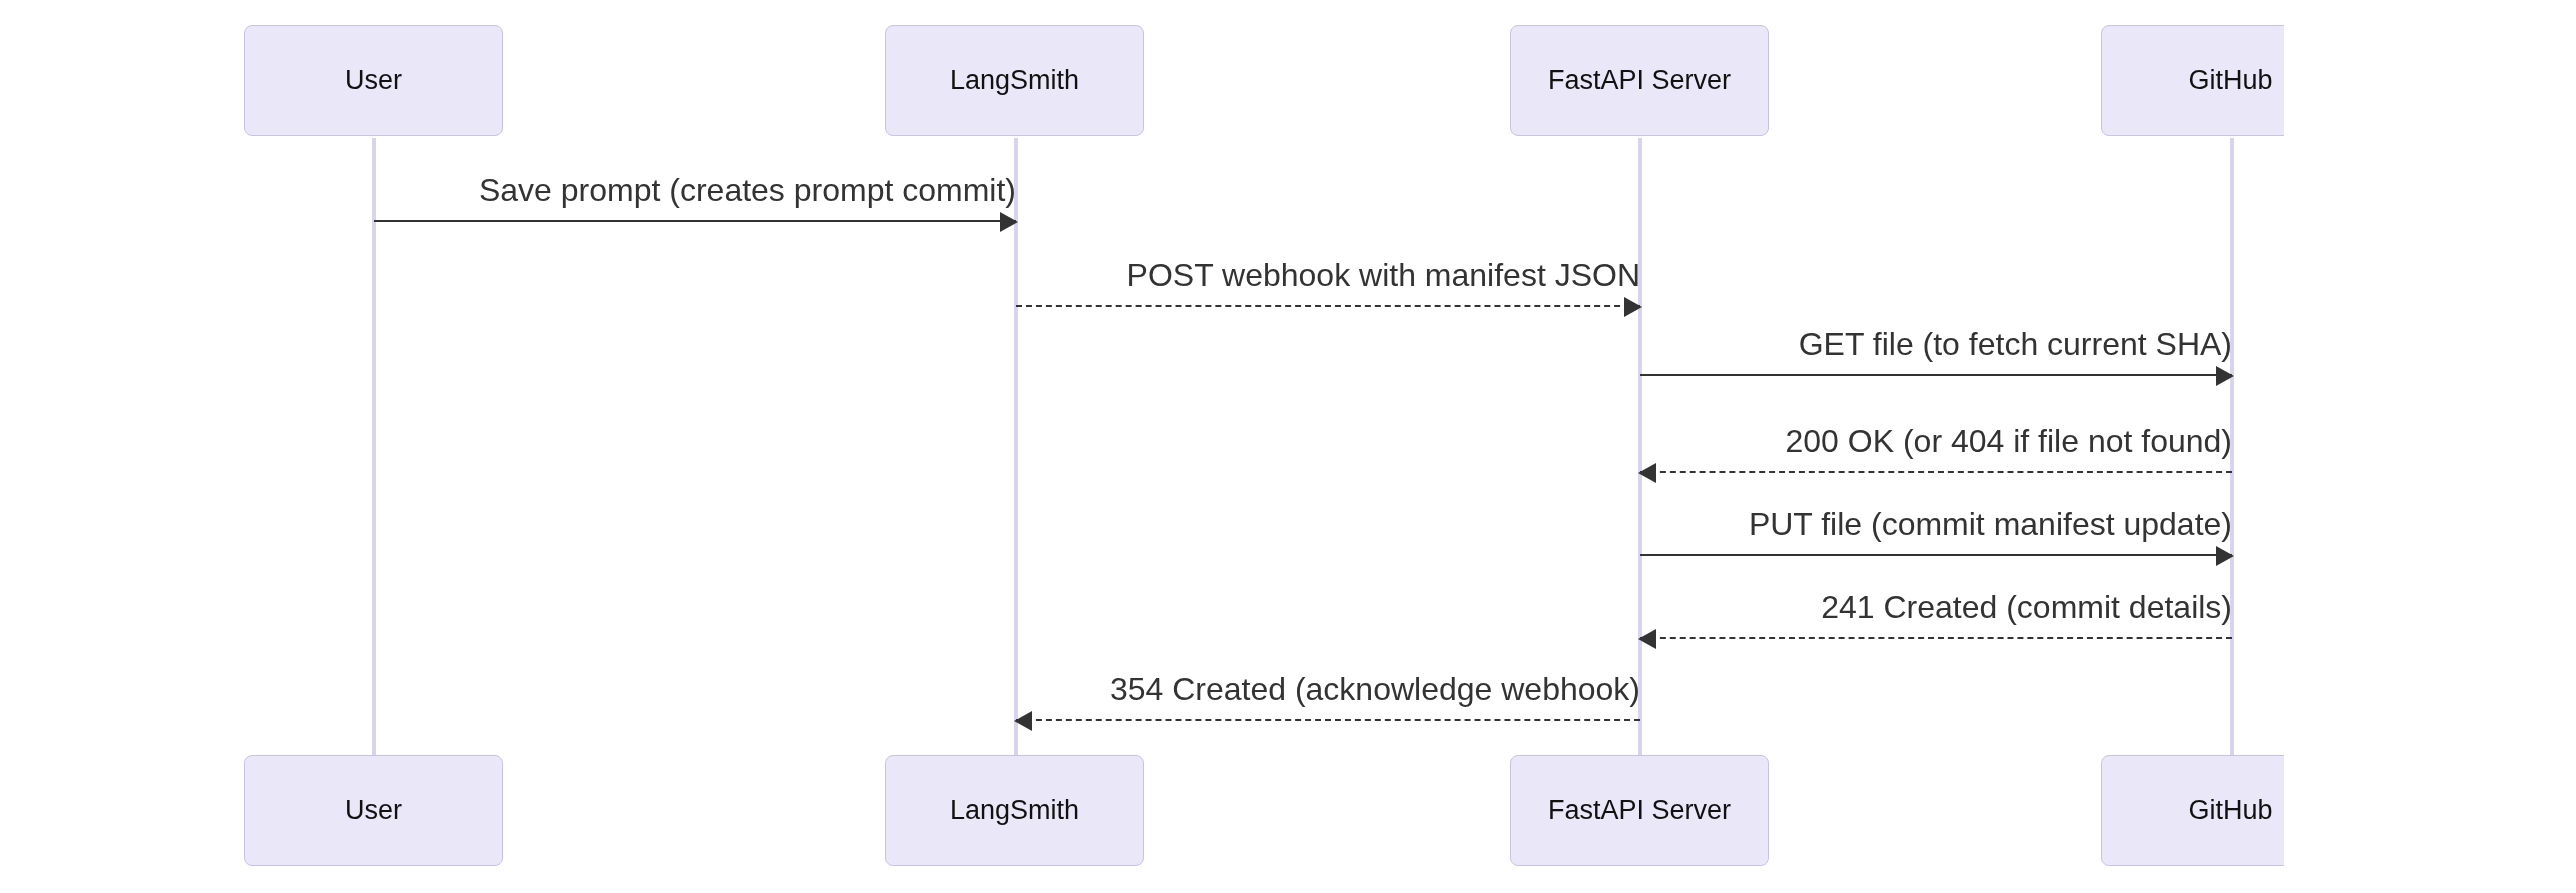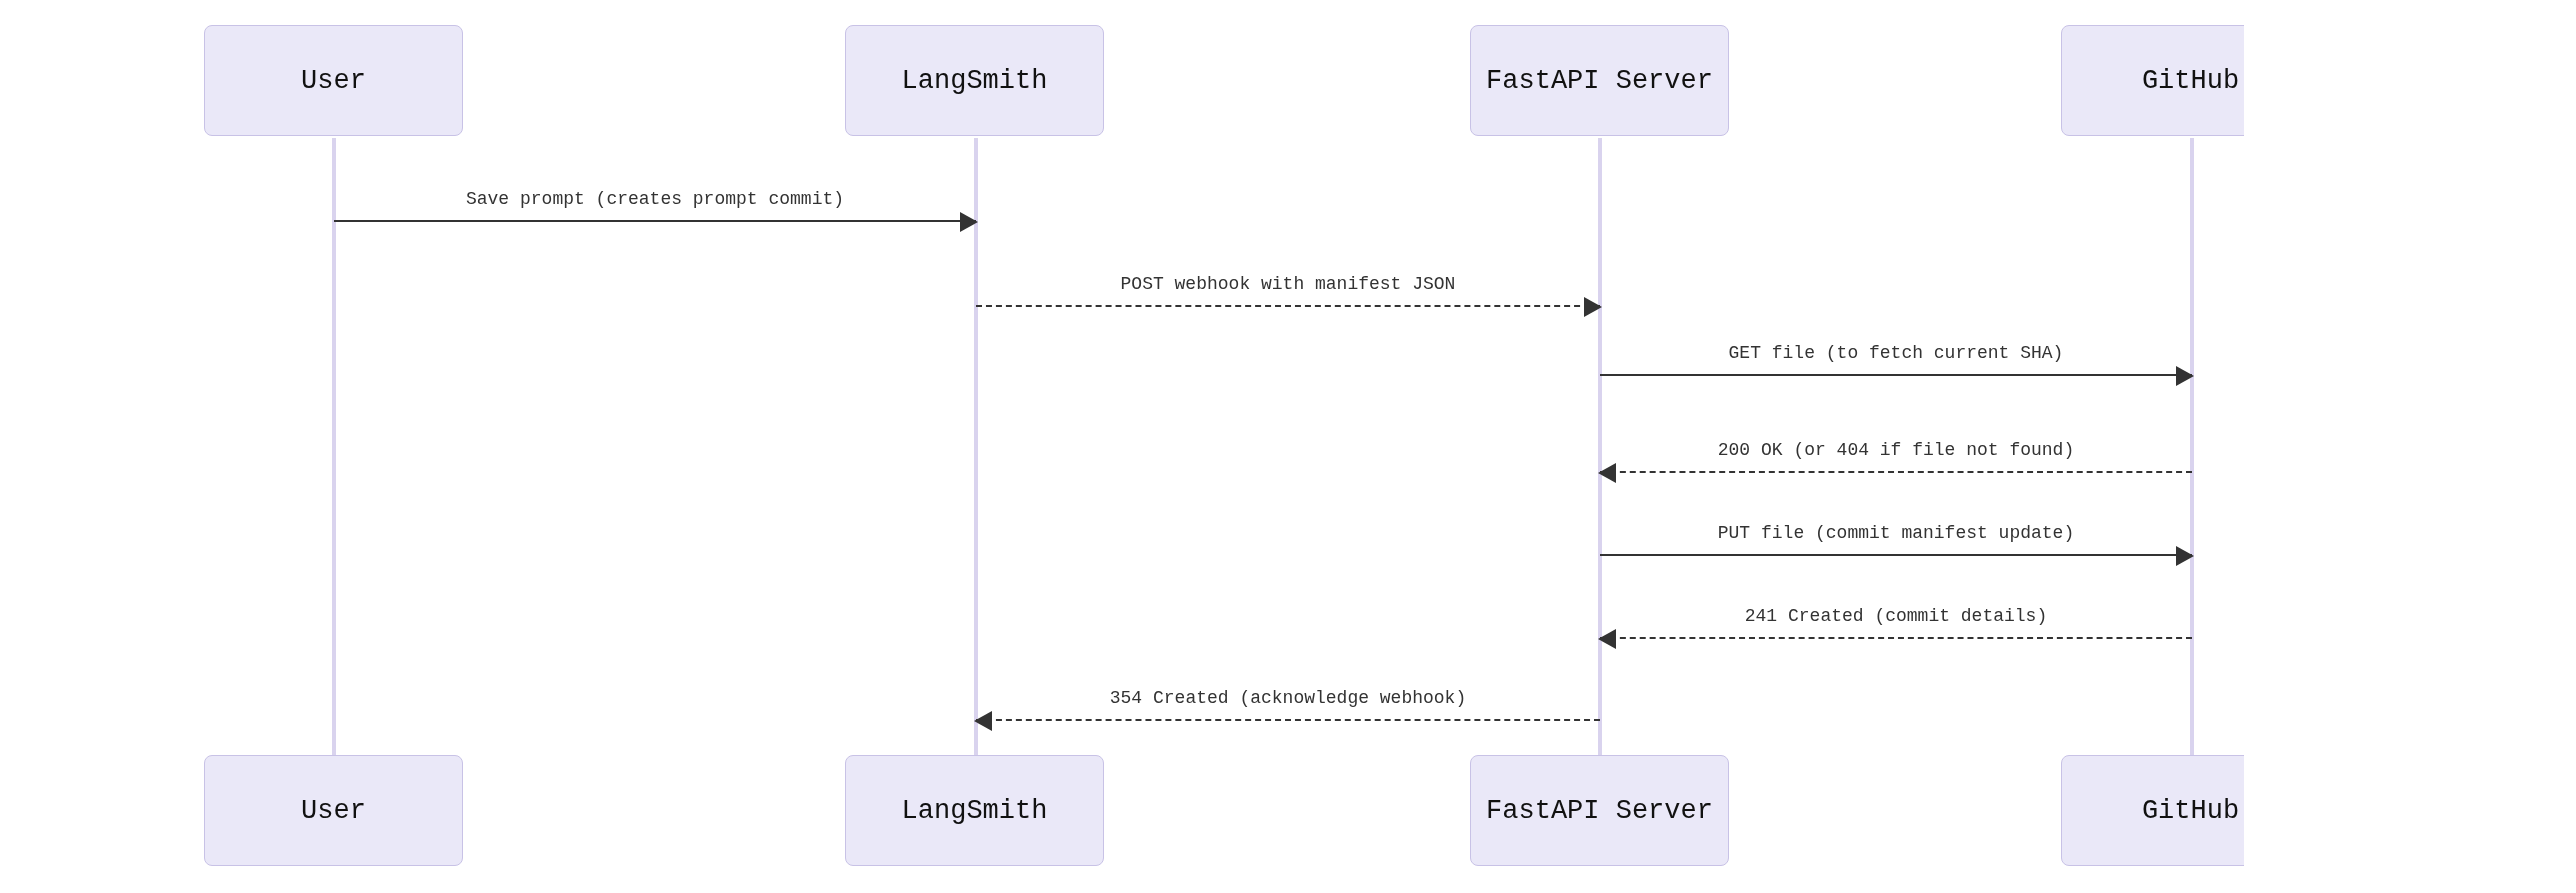--- a/index.html
+++ b/index.html
@@ -1,22 +1,23 @@
 <!DOCTYPE html>
 <html style="font-size:14px"><head>
 <meta charset="utf-8">
 <style>
   html, body { margin: 0; padding: 0; background: #ffffff; }
   .canvas {
     position: relative;
     width: 2244px;
     height: 894px;
     background: #ffffff;
-    font-family: Liberation Mono, monospace;
+    font-family: Liberation Sans, sans-serif;
     overflow: hidden;
+    margin-left: 40px;
   }
   .actor-box {
     position: absolute;
     width: 257px;
     height: 109px;
     background: #EAE8F8;
     border: 1.8px solid #C8C2E6;
     border-radius: 8px;
     display: flex;
     align-items: center;
@@ -35,22 +36,22 @@
   .msg {
     position: absolute;
     height: 53px;
   }
   .msg.solid  { border-bottom: 2.6px solid #333333; }
   .msg.dashed { border-bottom: 2.6px dashed #333333; }
   .msg-label {
     position: absolute;
     left: 0; right: 0;
     bottom: 11.5px;
-    text-align: center;
-    font-size: 18px;
+    text-align: right;
+    font-size: 32px;
     color: #333333;
     white-space: nowrap;
   }
   .arrowhead {
     position: absolute;
     width: 0; height: 0;
     border-top: 10.6px solid transparent;
     border-bottom: 10.6px solid transparent;
     bottom: -11.5px;
   }

